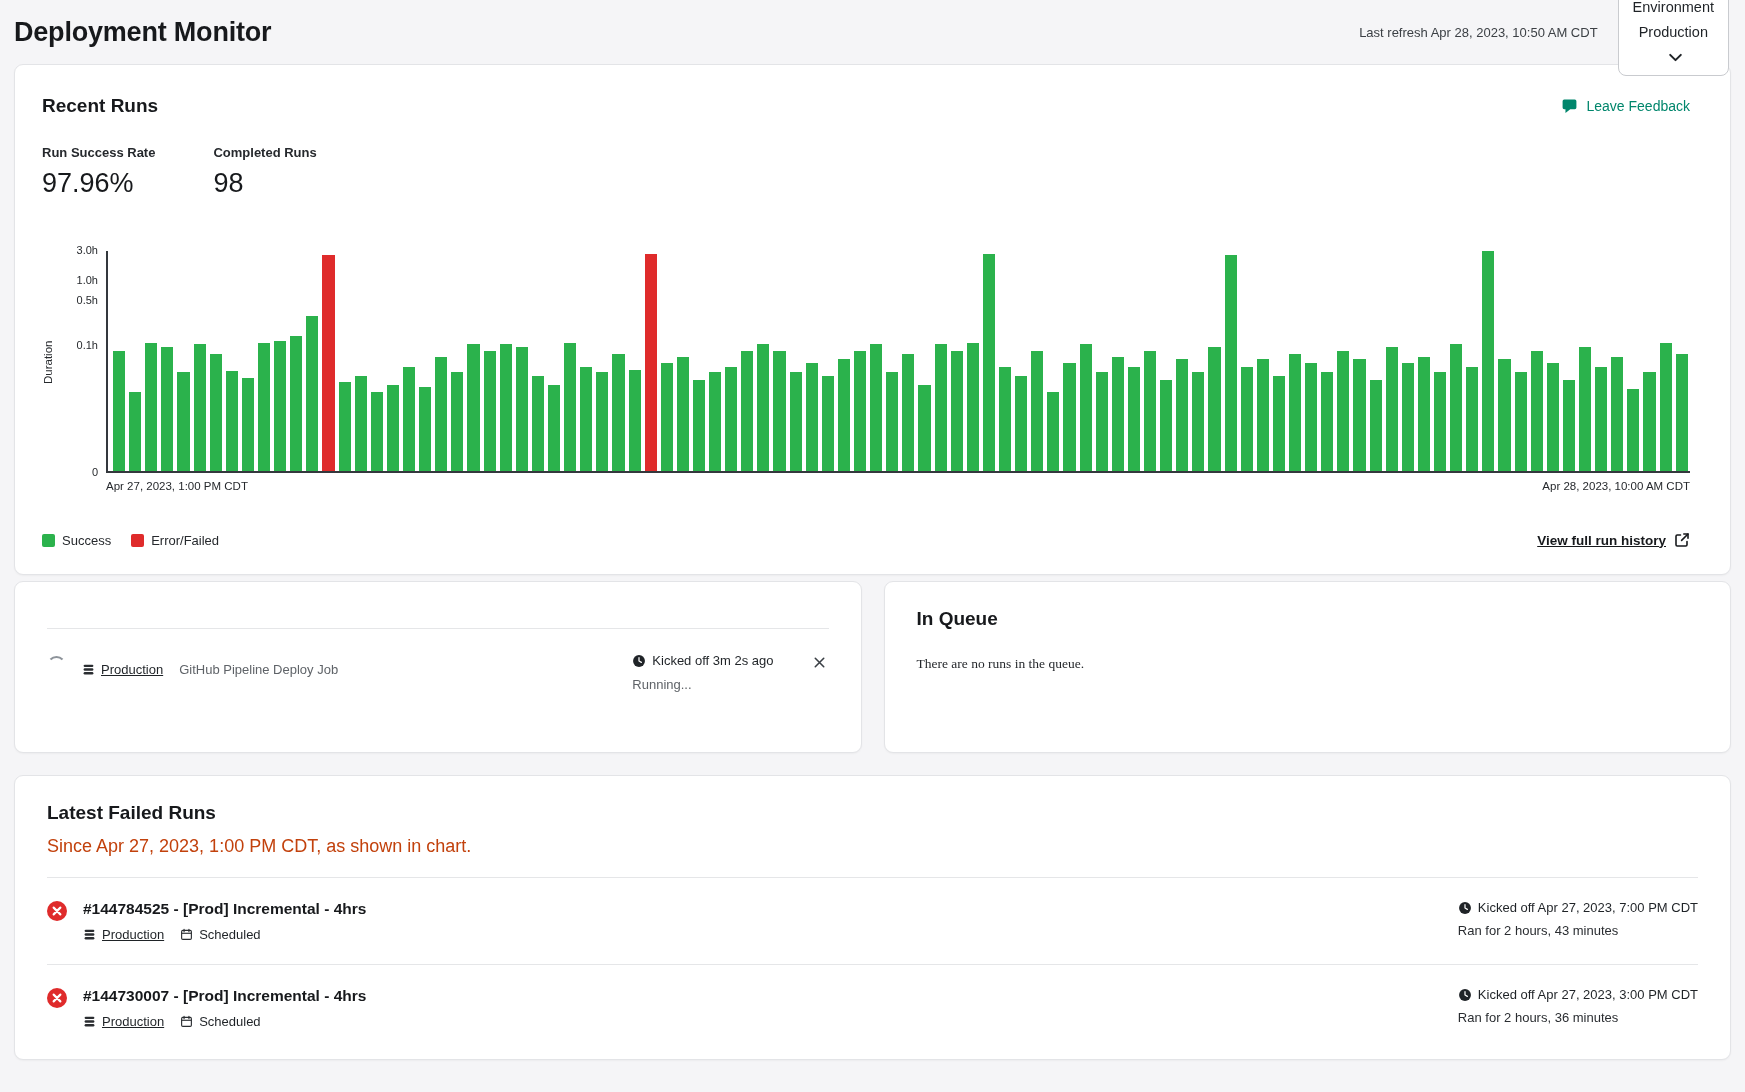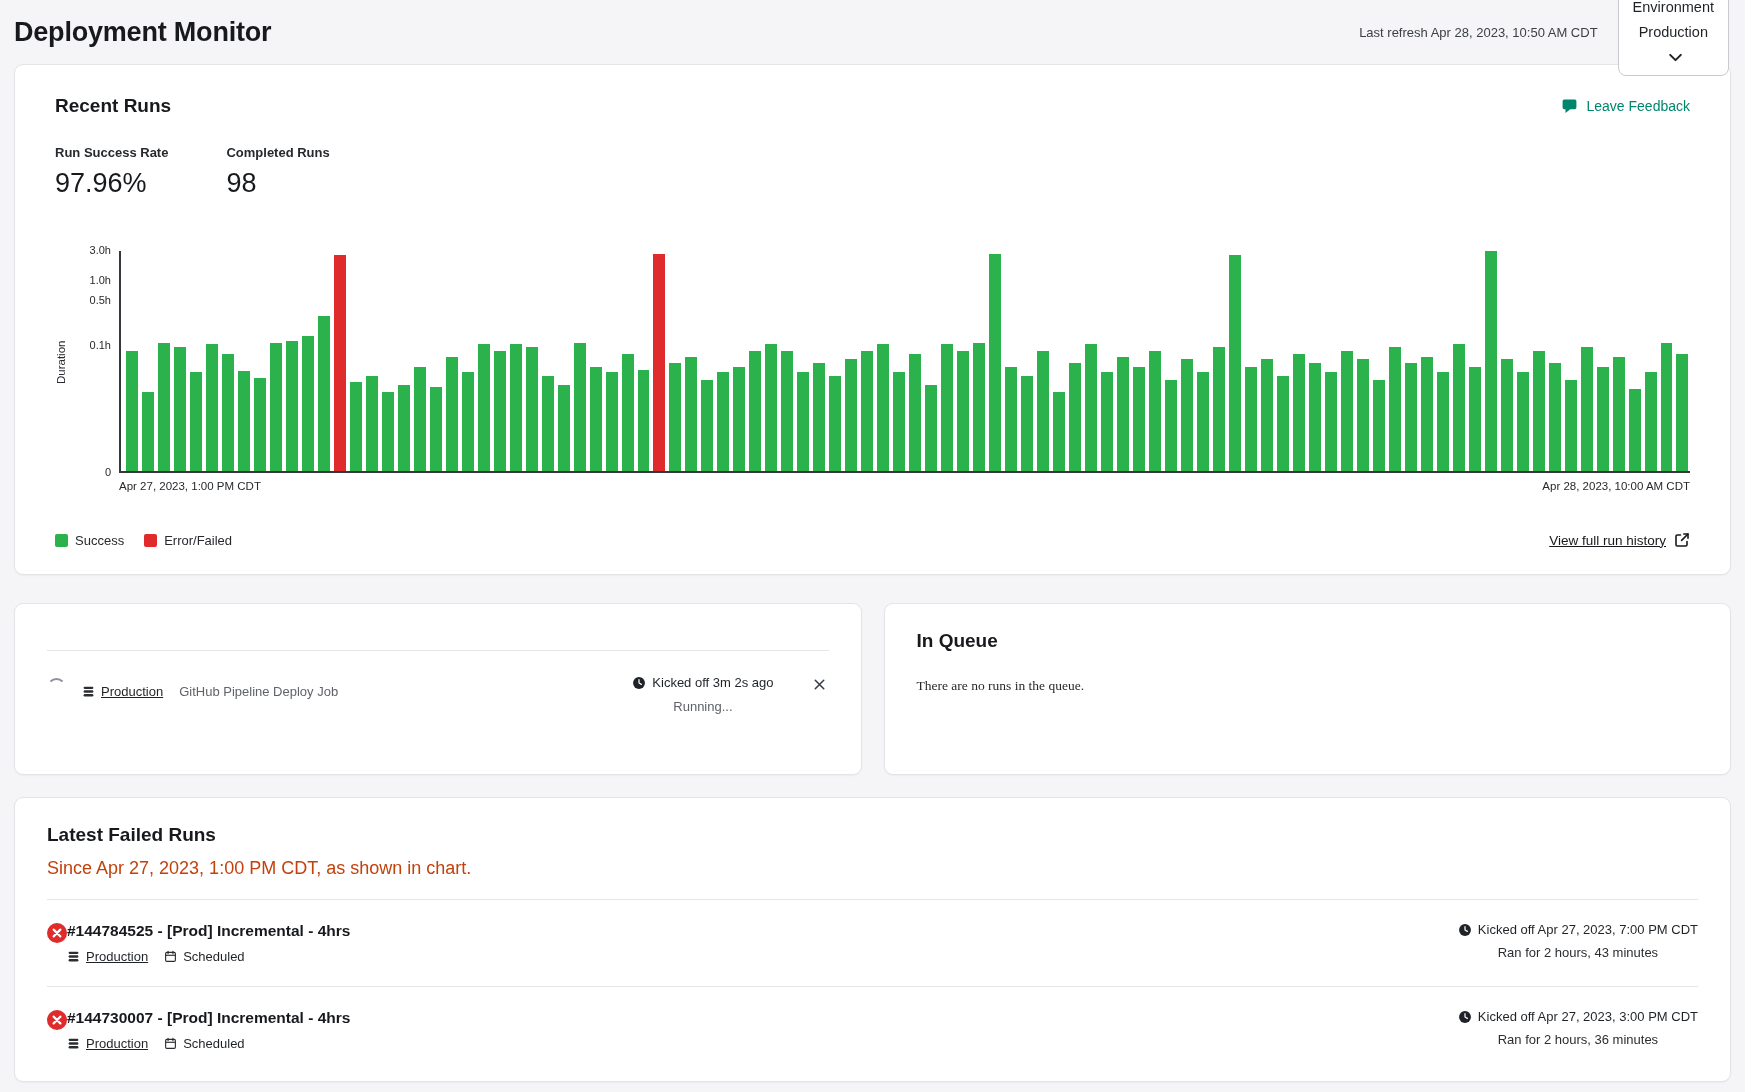--- a/index.html
+++ b/index.html
@@ -51,21 +51,21 @@
     background: #fff;
     border: 1px solid #e3e4e7;
     border-radius: 9px;
     box-shadow: 0 1px 2px rgba(0,0,0,0.04);
     margin: 0 14px;
   }
   h2 { margin: 0; font-size: 19px; font-weight: 700; color: #17191c; }
   .divider { border-top: 1px solid #e5e6e8; }
 
   
-  .recent-runs { padding: 30px 40px 26px 40px; margin-bottom: 28px; }
+  .recent-runs { padding: 30px 40px 26px 27px; margin-bottom: 6px; }
   .card-top { display: flex; justify-content: space-between; align-items: center; }
   .feedback {
     display: flex; align-items: center; gap: 8px;
     color: #00866c; font-size: 14px; cursor: pointer; text-decoration: none;
   }
   .stats { display: flex; gap: 58px; margin-top: 28px; }
   .stat-label { font-size: 13px; font-weight: 700; color: #26292d; }
   .stat-value { font-size: 27px; font-weight: 500; margin-top: 8px; color: #17191c; }
 
   .chart { position: relative; display: flex; margin-top: 52px; }
@@ -111,21 +111,21 @@
     display: flex;
     justify-content: space-between;
     align-items: center;
     margin-top: 40px;
   }
   .legend { display: flex; gap: 20px; }
   .legend-item { display: flex; align-items: center; gap: 7px; font-size: 13px; color: #26292d; }
   .swatch { width: 13px; height: 13px; border-radius: 2px; display: inline-block; }
   .history-link {
     display: flex; align-items: center; gap: 8px;
-    font-size: 13.5px; font-weight: 400; color: #17191c;
+    font-size: 13.5px; font-weight: 700; color: #17191c;
     cursor: pointer;
   }
   .history-link span { text-decoration: underline; }
 
   
   .row2 { display: flex; gap: 22px; margin: 0 14px 22px 14px; }
   .row2 .card { flex: 1; margin: 0; padding: 26px 32px; min-height: 172px; }
   .row2 .divider { margin-top: 20px; }
 
   .run-row { display: flex; align-items: flex-start; gap: 16px; padding-top: 24px; }
@@ -138,34 +138,34 @@
     animation: spin 1.1s linear infinite;
     flex: none;
   }
   @keyframes spin { to { transform: rotate(360deg); } }
   .run-main { flex: 1; min-width: 0; }
   .run-title { font-size: 15.5px; font-weight: 700; color: #17191c; }
   .run-meta { display: flex; align-items: center; gap: 16px; margin-top: 9px; }
   .meta-item { display: flex; align-items: center; gap: 6px; font-size: 13px; }
   .meta-item a { color: #1f2327; text-decoration: underline; cursor: pointer; }
   .job-type { font-size: 13px; color: #5f6368; }
-  .run-right { text-align: center; margin-left: auto; flex: none; }
+  .run-right { text-align: left; margin-left: auto; flex: none; }
   .kicked { display: flex; align-items: center; justify-content: flex-end; gap: 6px; font-size: 13px; color: #1f2327; }
   .running { font-size: 13px; color: #5f6368; margin-top: 9px; }
   .close-btn {
     background: none; border: none; padding: 2px; margin-left: 20px;
     cursor: pointer; flex: none; margin-top: 0;
   }
   .empty-msg { font-size: 13.5px; color: #26292d; margin: 26px 0 0 0; font-family: Liberation Serif, serif; }
 
   
   .failed-card { padding: 26px 32px 8px 32px; }
   .failed-subtitle { font-size: 18px; color: #c2410c; margin: 12px 0 0 0; }
   .failed-card .divider { margin-top: 20px; }
-  .failed-row { display: flex; align-items: flex-start; padding: 22px 0; }
+  .failed-row { display: flex; align-items: flex-start; gap: 16px; padding: 22px 0; }
   .fail-icon { flex: none; margin-top: 1px; }
   .ran-for { font-size: 13px; color: #2a2d31; margin-top: 8px; }
 
   svg { display: block; }
 </style>
 </head>
 <body>
 
 <div class="page">
 

